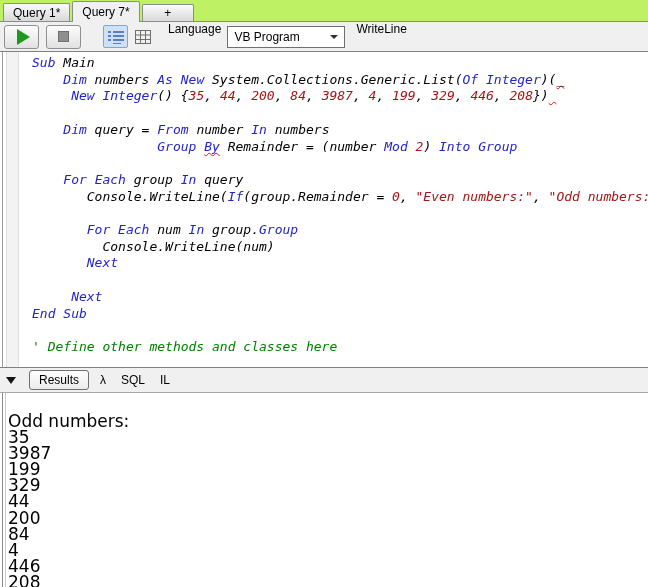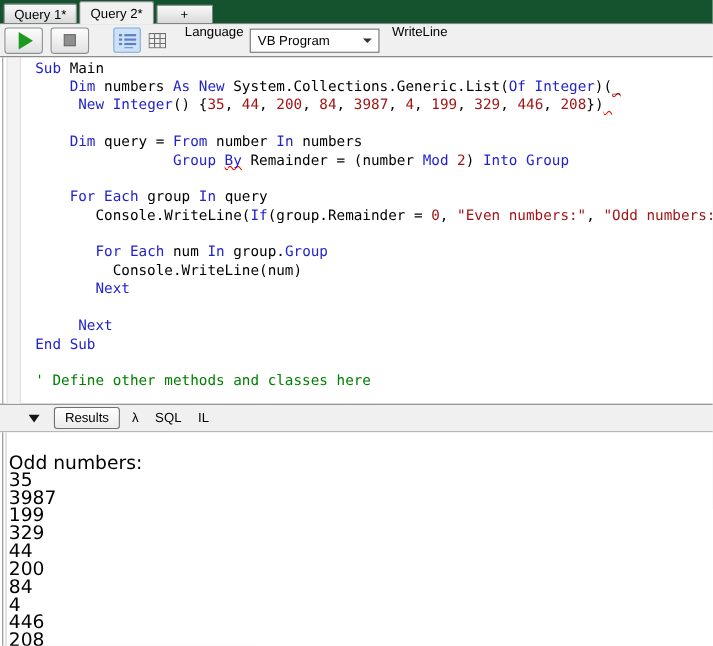--- a/index.html
+++ b/index.html
@@ -6,21 +6,21 @@
   html,body { margin:0; padding:0; }
   body {
     width:648px; height:587px; overflow:hidden;
     background:#f0f0f0;
     font-family:"Liberation Sans", sans-serif;
     -webkit-font-smoothing:antialiased;
   }
 
   
   .tabbar { height:22px; display:flex; align-items:flex-end; padding-left:3px;
-            border-bottom:1px solid #8a8d90; background:#14532d; }
+            border-bottom:1px solid #8a8d90; background:#bef264; }
   .tab { height:18px; padding:0 9px; font-size:12px; color:#000;
          display:flex; align-items:center;
          background:linear-gradient(#fafafa,#d9d9d9);
          border:1px solid #8a8d90; border-bottom:none;
          border-radius:2px 2px 0 0; margin-right:2px; position:relative; }
   .tab.active { height:21px; background:#f0f0f0; margin-bottom:-1px; z-index:2; }
   .tab.add { width:52px; height:17px; justify-content:center; }
 
   
   .toolbar { height:30px; display:flex; align-items:center; background:#f0f0f0;
@@ -45,35 +45,35 @@
                       background:linear-gradient(#fdfdfd,#d7d7d7); }
 
   
   .editor { height:316px; background:#fff; position:relative;
             border-bottom:1px solid #808080; }
   .editor .win-edge { position:absolute; left:2px; top:0; bottom:0; width:1px; background:#9b9b9b; }
   .gutter { position:absolute; left:6px; top:0; bottom:0; width:13px; background:#f3f3f3;
             border-left:1px solid #e0e0e0; border-right:1px solid #e0e0e0; }
   .code { position:absolute; left:0; top:3px; right:0; bottom:0;
           font-family:"DejaVu Sans Mono", monospace; font-size:13px;
-          line-height:16.7px; white-space:pre; padding-left:32px; }
+          line-height:16.7px; white-space:pre; padding-left:32px;font-style:italic; }
   .code-line { min-height:16.7px; }
   .tk-p { color:#000; }
   .tk-kw { color:var(--kw-color,#2323cc); }
   .tk-num, .tk-str { color:var(--lit-color,#a31515); }
   .tk-comment { color:var(--comment-color,#008000); }
   .tk-err { text-decoration:underline wavy var(--err-color,#e51400) 1px;
             text-decoration-skip-ink:none; }
   .tk-kwerr { color:var(--kw-color,#2323cc);
               text-decoration:underline wavy var(--err-color,#e51400) 1px;
               text-decoration-skip-ink:none; }
 
   
   .results-header { height:25px; display:flex; align-items:center; background:#f0f0f0;
-                    border-bottom:1px solid #a8a8a8; padding-left:26px; }
+                    border-bottom:1px solid #a8a8a8; padding-left:6px; }
   .collapse-tri { width:0; height:0; border-top:7px solid #151515;
                   border-left:5px solid transparent; border-right:5px solid transparent;
                   margin-right:13px; }
   .rtab { font-size:12px; color:#000; margin-right:15px; }
   .rtab.selected { border:1px solid #707070; border-radius:3px; padding:2px 9px;
                    background:linear-gradient(#ffffff,#ebebeb); margin-right:11px; }
 
   
   .output { height:220px; background:#fff; position:relative;
             padding:20px 0 0 8px; font-family:"DejaVu Sans", sans-serif;
@@ -82,21 +82,21 @@
   .output .inner-edge { position:absolute; left:5px; top:0; bottom:0; width:1px; background:#cccccc; }
 </style>
 </head>
 <body>
 
 <div class="tabbar">
   <div class="tab">
     <span>Query 1*</span>
   </div>
   <div class="tab active">
-    <span>Query 2*</span>
+    <span>Query 7*</span>
   </div>
   <div class="tab add">
     <span>+</span>
   </div>
 </div>
 
 <div class="toolbar">
   <div class="tbtn">
     <span class="play-tri"></span>
   </div>

